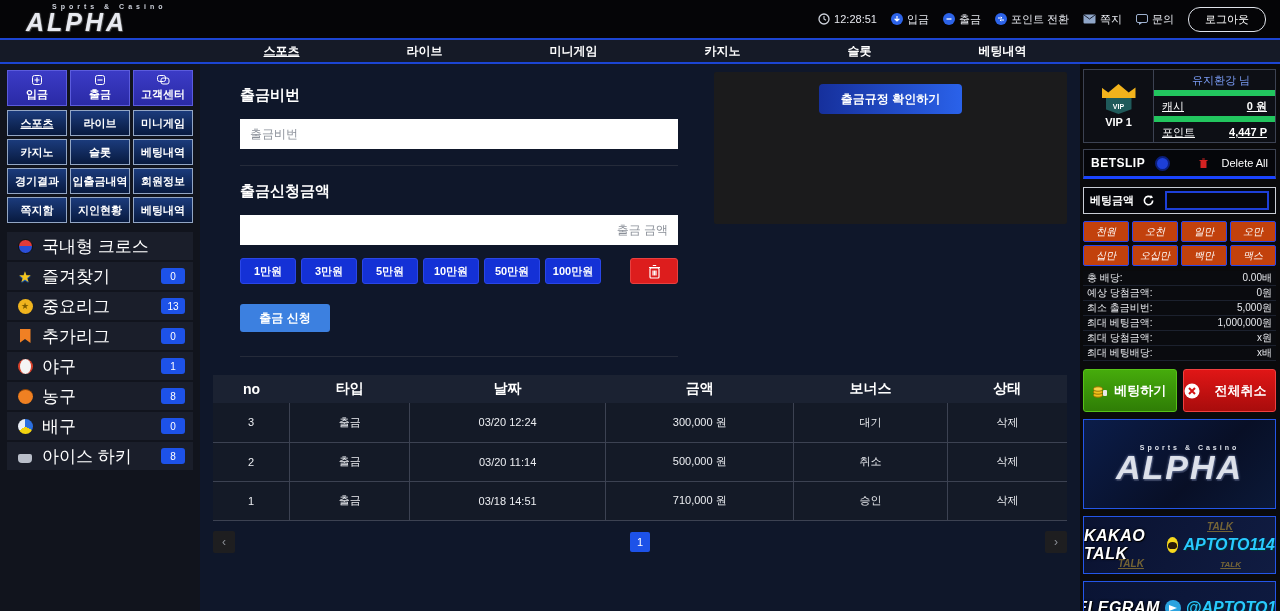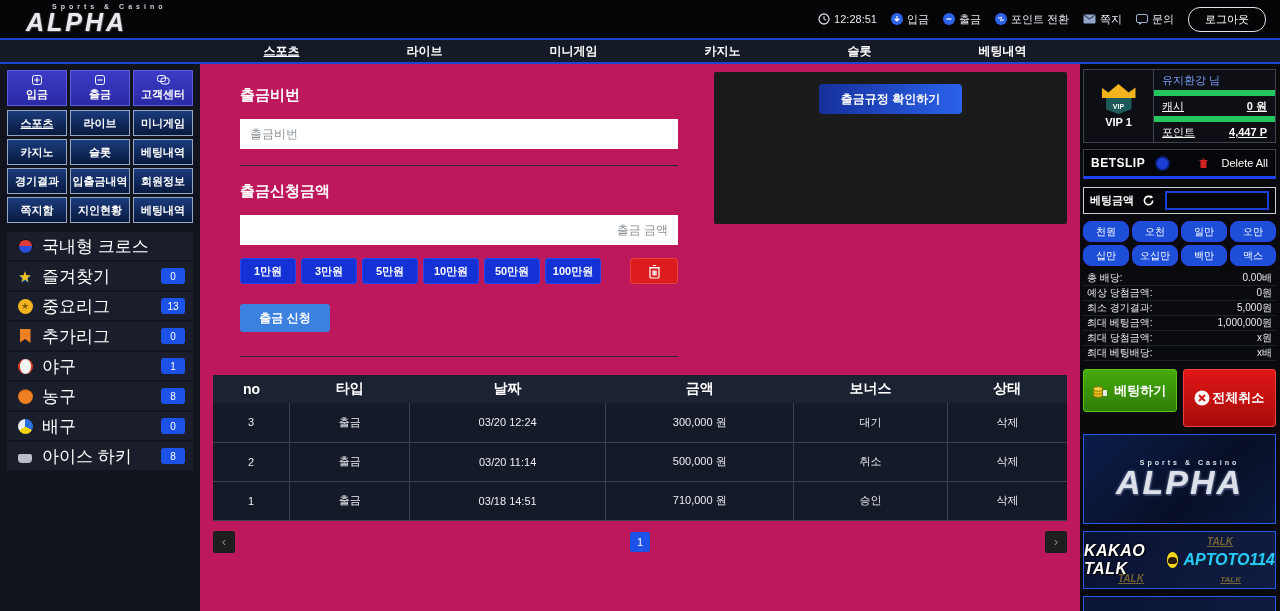--- a/index.html
+++ b/index.html
@@ -21,21 +21,21 @@
   
   .nav { height:26px; background:#151a27; border-top:2px solid #1c45d2; border-bottom:2px solid #1c45d2;
     display:flex; align-items:center; }
   .nav-inner { margin-left:210px; width:870px; display:flex; justify-content:space-around; }
   .nav-item { font-size:12px; font-weight:bold; color:#fff; cursor:pointer; }
   .nav-item.active { text-decoration:underline; }
 
   
   .content { display:flex; height:547px; }
   .lsb { width:200px; background:#11141d; padding:6px 7px; flex-shrink:0; }
-  .main { flex:1; padding:8px 13px 0 13px; background:#be185d; }
+  .main { flex:1; padding:8px 13px 0 13px; background:#0f172a; }
   .rsb { width:200px; padding:5px 4px 0 3px; flex-shrink:0; background:#0a0a0c; }
 
   
   .quick-row { display:flex; gap:3px; }
   .qbtn { flex:1; height:36px; background:linear-gradient(#3b3bc6,#2a2aa6); border:1px solid #5b5bdd;
     color:#fff; font-size:11px; font-weight:bold; display:flex; flex-direction:column; align-items:center;
     justify-content:center; gap:2px; cursor:pointer; }
   .menu-grid { display:grid; grid-template-columns:repeat(3,1fr); gap:3px; margin-top:4px; }
   .gbtn { height:26px; background:linear-gradient(#1b3b7c,#081a3f); border:1px solid #93a6c4; color:#fff;
     font-size:11px; font-weight:bold; display:flex; align-items:center; justify-content:center; cursor:pointer; }
@@ -94,40 +94,40 @@
   .pg-num { width:20px; height:20px; background:#1d52e8; border-radius:2px; color:#fff; font-size:11px;
     display:flex; align-items:center; justify-content:center; cursor:pointer; }
 
   
   .ubox { border:1px solid #3c4252; display:flex; height:74px; background:#0d0f15; }
   .uleft { width:70px; border-right:1px solid #3c4252; display:flex; flex-direction:column; align-items:center; justify-content:center; gap:2px; }
   .ulevel { font-size:11px; font-weight:bold; }
   .uright { flex:1; display:flex; flex-direction:column; }
   .urow { flex:1; display:flex; align-items:center; justify-content:space-between; padding:0 8px; font-size:11px; }
   .urow + .urow { border-top:6px solid #22c55e;text-decoration:underline; }
-  .uname { color:#7a9cf5; }
+  .uname { color:#7a9cf5;margin-left:30px; }
   .uval { font-weight:bold; }
   .betslip-bar { margin-top:6px; border:1px solid #3c4252; border-bottom:3px solid #1a44ff; background:#05060a;
     height:30px; display:flex; align-items:center; padding:0 7px; }
   .bs-title { font-size:12px; font-weight:bold; letter-spacing:.5px; }
   .bs-circle { width:15px; height:15px; border-radius:50%; background:#1d3fd8; border:2px solid #0b1e7a; margin-left:10px; }
   .bs-del { margin-left:auto; display:flex; align-items:center; gap:14px; font-size:11px; cursor:pointer; }
   .bamt { margin-top:8px; border:1px solid #c9cdd5; height:27px; display:flex; align-items:center; padding:0 6px; background:#05060a; }
   .bamt-label { font-size:11px; font-weight:bold; }
   .bamt-input { margin-left:auto; width:104px; height:19px; background:#05060a; border:2px solid #1d3fd8; color:#fff; font-size:11px; padding:0 4px; outline:none; }
   .qgrid { display:grid; grid-template-columns:repeat(4,1fr); gap:3px; margin-top:7px; }
-  .qabtn { height:21px; background:#1d4ed8; border:1px solid #2a46e8; border-radius:8px; color:#fff; font-size:10px; cursor:pointer; }
+  .qabtn { height:21px; background:#c2410c; border:1px solid #2a46e8; border-radius:2px; color:#fff; font-size:10px; cursor:pointer;font-style:italic; }
   .stats { margin-top:5px; }
   .stat-row { height:15px; display:flex; align-items:center; justify-content:space-between; padding:0 4px;
     font-size:10px; color:#e8eaee; border-bottom:1px solid #1c212e; background:#0a0b0f; }
   .actions { display:flex; gap:6px; margin-top:8px; }
   .bet-btn { flex:1; height:43px; background:linear-gradient(#46ab0c,#2f7d06); border:1px solid #57c318; border-radius:3px;
     color:#fff; font-size:13px; font-weight:bold; display:flex; align-items:center; justify-content:center; gap:6px; cursor:pointer; }
-  .cancel-btn { flex:1; height:58px; background:linear-gradient(#e01616,#a80c0c); border:1px solid #f04040; border-radius:3px;
-    color:#fff; font-size:13px; font-weight:bold; display:flex; align-items:center; justify-content:center; gap:2px; cursor:pointer; }
+  .cancel-btn { flex:1; height:43px; background:linear-gradient(#e01616,#a80c0c); border:1px solid #f04040; border-radius:3px;
+    color:#fff; font-size:13px; font-weight:bold; display:flex; align-items:center; gap:15px; cursor:pointer; }
   .banner { margin-top:7px; border:1px solid #2456e8; background:linear-gradient(135deg,#0b1d4a,#080f26 60%,#0b1938); 
     display:flex; flex-direction:column; align-items:center; justify-content:center; overflow:hidden; position:relative; }
   .bn-alpha { height:90px; }
   .bn-tag { font-size:7px; letter-spacing:3px; color:#dfe3ec; font-weight:bold; margin-left:20px; }
   .bn-brand { font-size:34px; font-weight:bold; font-style:italic; letter-spacing:2px; line-height:.95;
     color:#dde1ea; text-shadow:0 0 3px #8091b8, 1px 2px 0 #2a3350; }
   .bn-url { font-size:19px; font-weight:bold; color:#35d6ff; letter-spacing:1px; text-shadow:0 0 6px #1e9fe0; }
   .bn-kakao { height:58px; background:linear-gradient(120deg,#0a1230,#101c42); }
   .bn-row { display:flex; align-items:center; gap:5px; }
   .bn-white { font-size:16px; font-weight:bold; font-style:italic; color:#fff; text-shadow:1px 1px 0 #000,0 0 3px #000; letter-spacing:.5px; }
@@ -448,21 +448,21 @@
     <div class="stats">
       <div class="stat-row">
           <span>총 배당:</span>
           <span>0.00배</span>
         </div>
       <div class="stat-row">
           <span>예상 당첨금액:</span>
           <span>0원</span>
         </div>
       <div class="stat-row">
-          <span>최소 경기결과:</span>
+          <span>최소 출금비번:</span>
           <span>5,000원</span>
         </div>
       <div class="stat-row">
           <span>최대 베팅금액:</span>
           <span>1,000,000원</span>
         </div>
       <div class="stat-row">
           <span>최대 당첨금액:</span>
           <span>x원</span>
         </div>

